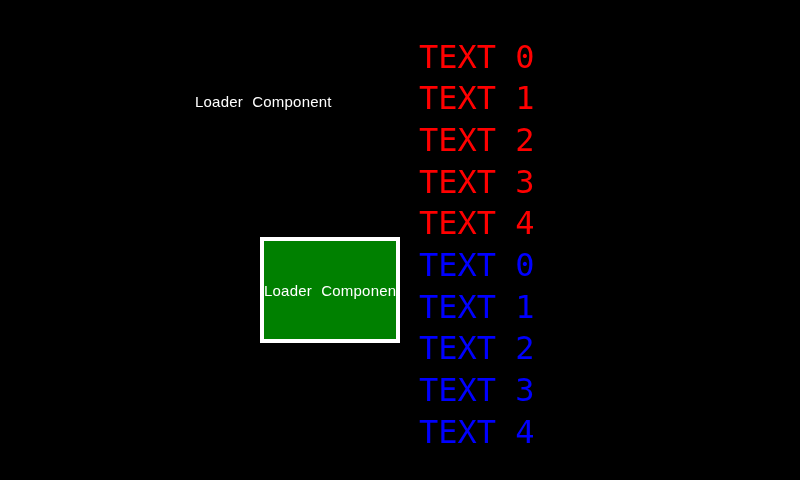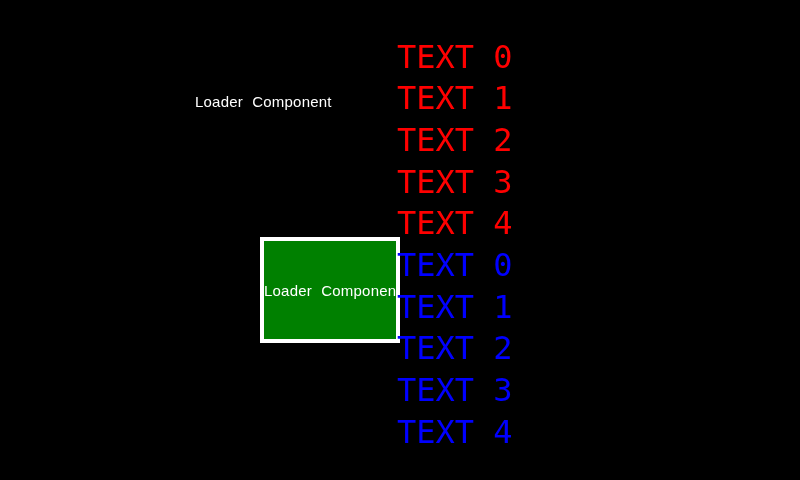--- a/index.html
+++ b/index.html
@@ -29,21 +29,21 @@
   }
   .loader-box-label {
     font-size: 15px;
     letter-spacing: 0.2px;
     word-spacing: 5px;
     white-space: nowrap;
     flex: 0 0 auto;
   }
   .text-list {
     position: absolute;
-    left: 397px; top: 36px;
+    left: 419px; top: 36px;
     font-family: "DejaVu Sans Mono", monospace;
     font-size: 32px;
   }
   .text-row {
     height: 41.66px;
     display: flex;
     align-items: center;
     white-space: pre;
   }
 </style>

